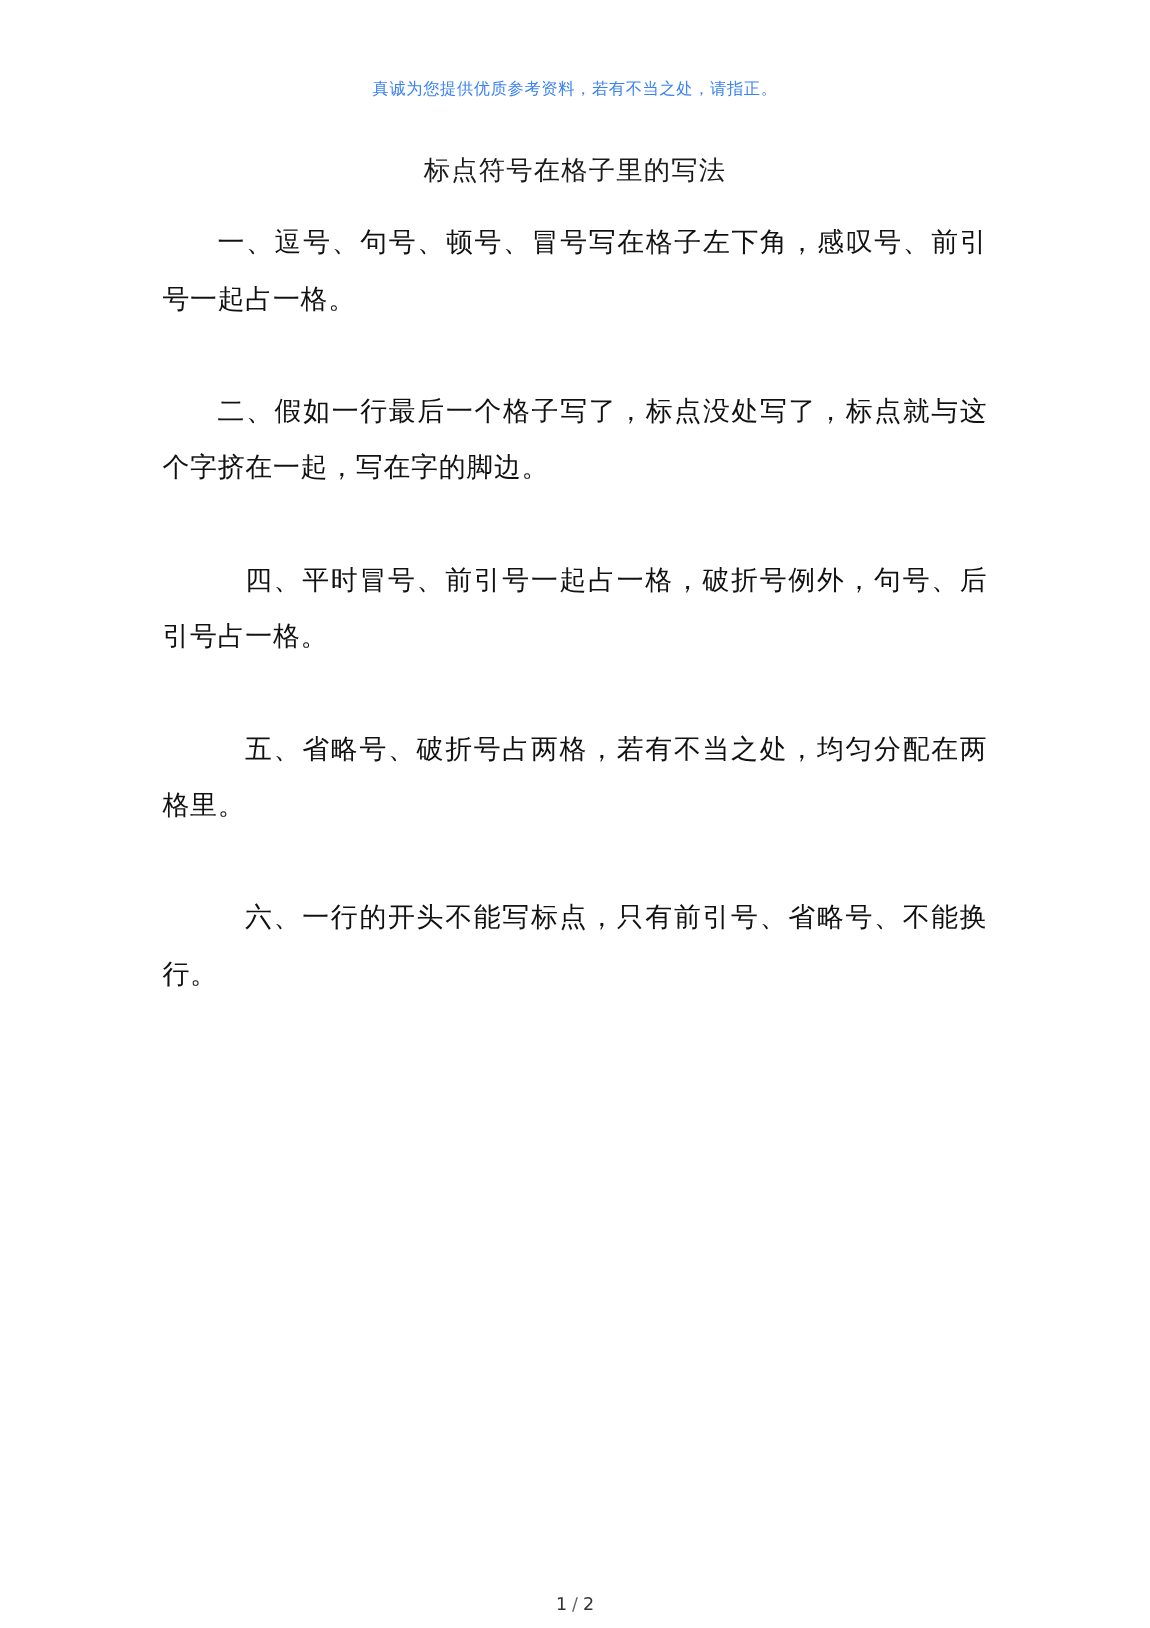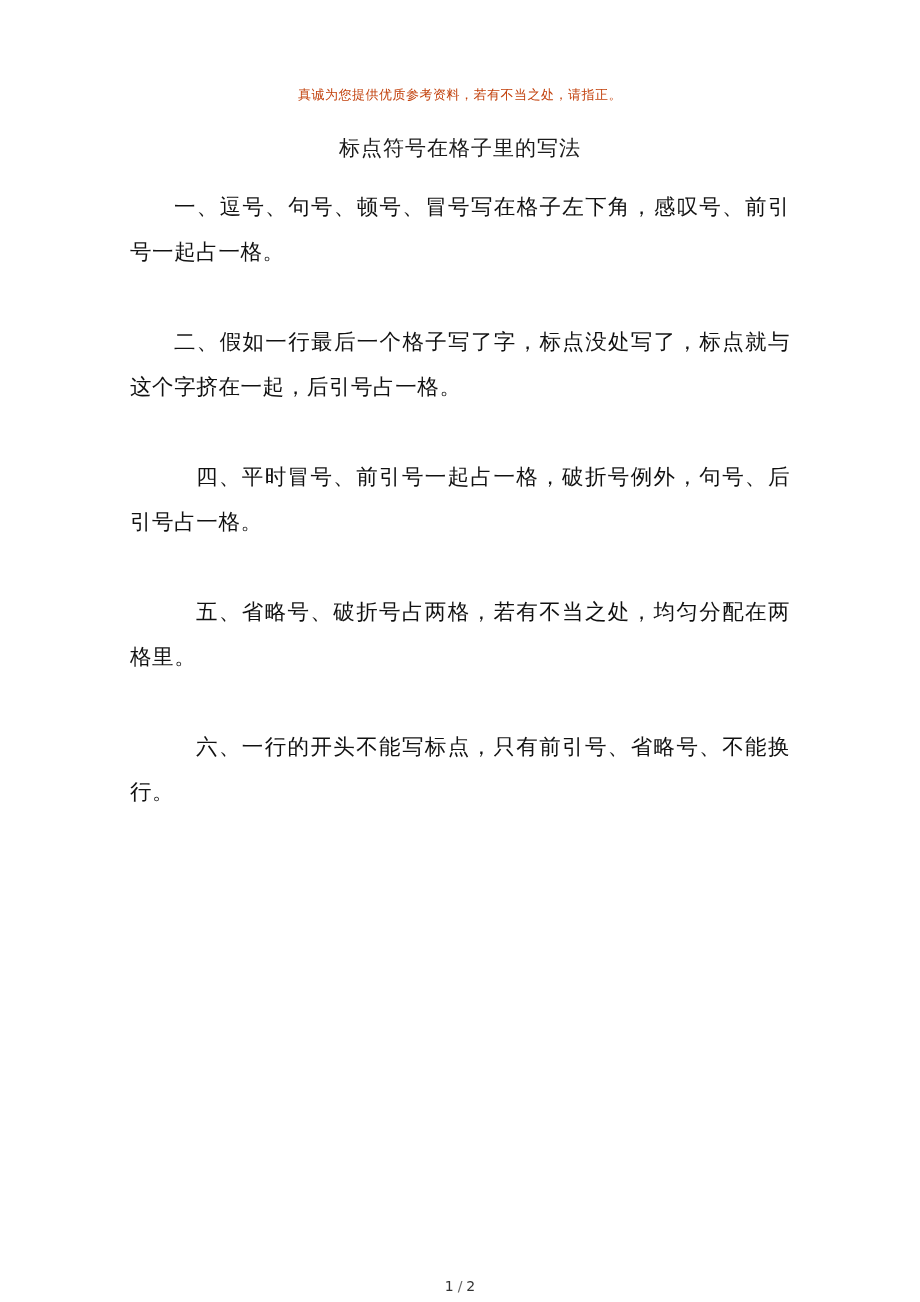--- a/index.html
+++ b/index.html
@@ -18,31 +18,31 @@
   .page {
     width: 920px;
     height: 1302px;
     box-sizing: border-box;
     padding: 0;
     position: relative;
   }
   .header-note {
     text-align: center;
     font-size: 13px;
-    color: #c2410c;
-    margin-top: 86px;
+    color: #3b82f6;
+    margin-top: 62px;
     letter-spacing: 0.5px;
     font-family: "DejaVu Sans", "Liberation Sans", sans-serif;
   }
   .doc-title {
     text-align: center;
     font-size: 21px;
     font-weight: normal;
     color: #1a1a1a;
-    margin-top: 30px;
+    margin-top: 42px;
     letter-spacing: 1px;
   }
   .body-wrap {
     margin: 0 auto;
     width: 660px;
     padding-left: 0px;
   }
   p.para {
     font-size: 21.5px;
     line-height: 45px;
@@ -59,21 +59,21 @@
   p.para.spaced {
     margin-top: 45px;
     text-indent: 44px;
   }
   p.para.spaced-wide {
     margin-top: 45px;
     text-indent: 66px;
   }
   .footer {
     position: absolute;
-    bottom: 94px;
+    bottom: 72px;
     left: 0;
     width: 920px;
     text-align: center;
     font-size: 14px;
     color: #333;
     font-family: "DejaVu Sans", "Liberation Sans", sans-serif;
   }
   .footer .sep { margin: 0 4px; color: #666; }
 </style>
 </head>
@@ -81,21 +81,21 @@
 
 <div class="page">
 
   <div class="header-note">真诚为您提供优质参考资料，若有不当之处，请指正。</div>
 
   <div class="doc-title">标点符号在格子里的写法</div>
 
   <div class="body-wrap">
     <p class="para first">一、逗号、句号、顿号、冒号写在格子左下角，感叹号、前引号一起占一格。</p>
 
-    <p class="para spaced">二、假如一行最后一个格子写了字，标点没处写了，标点就与这个字挤在一起，后引号占一格。</p>
+    <p class="para spaced">二、假如一行最后一个格子写了，标点没处写了，标点就与这个字挤在一起，写在字的脚边。</p>
 
 
     <p class="para spaced-wide">四、平时冒号、前引号一起占一格，破折号例外，句号、后引号占一格。</p>
 
     <p class="para spaced-wide">五、省略号、破折号占两格，若有不当之处，均匀分配在两格里。</p>
 
     <p class="para spaced-wide">六、一行的开头不能写标点，只有前引号、省略号、不能换行。</p>
   </div>
 
   <div class="footer">

